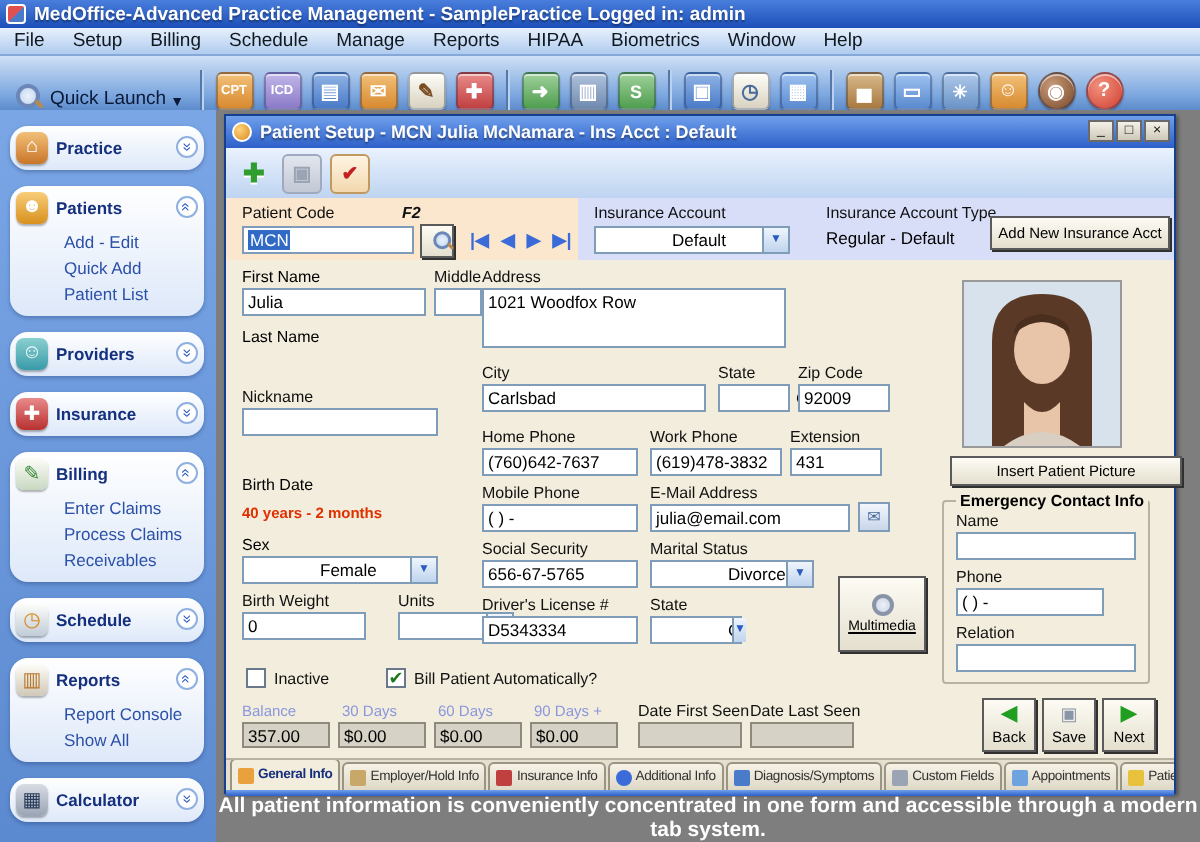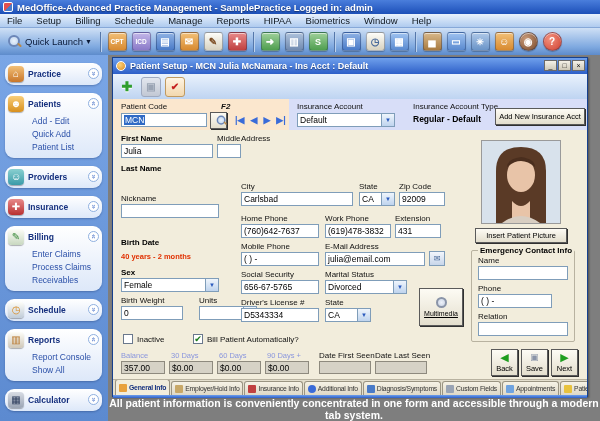--- a/index.html
+++ b/index.html
@@ -10,21 +10,21 @@
   .titlebar { position:absolute; left:0; top:0; width:600px; height:14px;
     background:linear-gradient(180deg,#4A7EDC,#1C4FB8); color:#fff; font-weight:bold; font-size:9.5px;
     display:flex; align-items:center; padding-left:3px; text-shadow:0 1px 1px rgba(0,0,0,.4); }
   .appicon { width:10px; height:10px; margin-right:4px; border-radius:2px;
     background:linear-gradient(135deg,#E05050 0 50%,#4A7BC8 50% 100%); border:1px solid #fff; }
   .menubar { position:absolute; left:0; top:14px; width:600px; height:14px;
     background:linear-gradient(180deg,#E8F1FC,#AFCBEF); display:flex; align-items:center; gap:0;
     border-bottom:1px solid #86A8D8; }
   .menubar span { padding:0 7px; font-size:9.5px; color:#101820; cursor:default; }
   .toolbar { position:absolute; left:0; top:28px; width:600px; height:27px;
-    background:linear-gradient(180deg,#CFE0F5,#7FA9E0 70%,#5D8BCB); display:flex; align-items:center; padding-left:4px; }
+    background:linear-gradient(180deg,#CFE0F5,#7FA9E0 70%,#5D8BCB); display:flex; align-items:flex-end; padding-left:4px; }
   .mag { width:13px; height:13px; position:relative; margin:0 4px; }
   .mag::before { content:""; position:absolute; left:0; top:0; width:8px; height:8px; border:2px solid #6B86B8; border-radius:50%; background:radial-gradient(circle,#EAF2FC,#BFD4EE); }
   .mag::after { content:""; position:absolute; left:9px; top:9px; width:5px; height:2px; background:#B8894A; transform:rotate(45deg); border-radius:1px; }
   .ql { font-size:9.5px; color:#0A1A38; margin-right:2px; }
   .qlarr { font-size:7px; color:#0A1A38; margin-right:4px; }
   .tsep { width:1px; height:20px; background:#5577AA; box-shadow:1px 0 0 #BBD2EE; margin:0 4px; }
   .tbi { width:19px; height:19px; margin:0 2.5px; border-radius:3px; display:inline-flex; align-items:center; justify-content:center;
     color:#fff; font-size:6.5px; font-weight:bold; border:1px solid rgba(20,40,80,.35);
     box-shadow:inset 0 1px 0 rgba(255,255,255,.55), 0 1px 1px rgba(0,0,0,.25); cursor:pointer; }
   .tbi.round { border-radius:50%; font-size:10px; }
@@ -63,25 +63,25 @@
     background:linear-gradient(180deg,#EAF2FD,#BED4F1); display:flex; align-items:center; gap:4px; padding-left:4px; }
   .wti { width:20px; height:20px; border-radius:3px; display:flex; align-items:center; justify-content:center; font-size:13px; font-weight:bold; cursor:pointer; }
   .wti.new { color:#2F9E2F; text-shadow:0 1px 0 #fff; }
   .wti.save { color:#9AA4B4; background:linear-gradient(180deg,#E2E6EE,#C2C8D4); border:1px solid #9FAAC0; font-size:10px; }
   .wti.verify { color:#C42020; background:linear-gradient(180deg,#FFF4E2,#F2D8AE); border:1px solid #C09A60; font-size:10px; }
 
   .topstrip { position:absolute; left:0; top:41px; width:100%; height:31px; background:#D8DEF8; }
   .peach { position:absolute; left:0; top:0; width:176px; height:31px; background:#FBE7CE; }
 
   .lb  { position:absolute; font-size:8px; color:#111; white-space:nowrap; }
-  .lbb { position:absolute; font-size:8px; color:#000; font-weight:bold; white-space:nowrap; }
+  .lbb { position:absolute; font-size:8px; color:#000; font-weight:normal; white-space:nowrap; }
   .tbx { position:absolute; height:14px; background:#fff; border:1px solid #7F9DB9; font-size:8.5px; padding:1px 2px; color:#000; overflow:hidden; white-space:nowrap; cursor:text; }
   .tbx.gray { background:#D6D2C6; border-color:#8E8A7E; }
   .cmb { position:absolute; height:14px; background:#fff; border:1px solid #7F9DB9; font-size:8.5px; color:#000; display:flex; align-items:center; cursor:pointer; }
-  .cmb .t { flex:1; padding:0 2px; overflow:hidden; white-space:nowrap; }
+  .cmb .t { flex:1; padding:0 2px; overflow:hidden; white-space:nowrap;margin-left:36px; }
   .cmb .a { width:13px; height:100%; background:linear-gradient(180deg,#EFF5FC,#BFD4EE); border-left:1px solid #7F9DB9; font-size:6px; display:flex; align-items:center; justify-content:center; color:#2B5BBE; }
   .sel { background:#316AC5; color:#fff; padding:0 1px; }
   .btn3d { position:absolute; background:linear-gradient(180deg,#FDFBF4,#E4DFCE); border:1px solid #5A5A5A;
     box-shadow:1px 1px 0 #303030; font-size:7.5px; color:#000; text-align:center; cursor:pointer; }
   .navarrows { position:absolute; left:122px; top:16px; display:flex; gap:6px; font-size:9px; color:#3A6BD8; font-weight:bold; }
   .navarrows span { cursor:pointer; line-height:10px; }
 
   .formbody { position:absolute; left:0; top:72px; width:100%; height:249px; background:#F2EDDC; }
   .agelb { position:absolute; font-size:7.5px; font-weight:bold; color:#E03000; }
   .aglb { position:absolute; font-size:7.5px; color:#8A96DD; }
@@ -250,21 +250,21 @@
 
       <div class="wtools">
         <span class="wti new">✚</span>
         <span class="wti save">▣</span>
         <span class="wti verify">✔</span>
       </div>
 
       <div class="topstrip">
         <div class="peach"></div>
         <span class="lb" style="left:8px;top:3px">Patient Code</span>
-        <span class="lb" style="left:108px;top:3px;font-style:italic;font-weight:bold">F2</span>
+        <span class="lb" style="left:88px;top:3px;font-style:italic;font-weight:bold">F2</span>
         <div class="tbx" style="left:8px;top:14px;width:86px"><span class="sel">MCN</span></div>
         <div class="btn3d" style="left:97px;top:13px;width:17px;height:17px">
           <span class="mag" style="display:inline-block;transform:scale(.75);margin-top:1px"></span>
         </div>
         <div class="navarrows">
           <span>|◀</span>
           <span>◀</span>
           <span>▶</span>
           <span>▶|</span>
         </div>
@@ -323,20 +323,21 @@
         <div class="tbx gray" style="left:8px;top:231px;width:44px;height:13px">357.00</div>
         <div class="tbx gray" style="left:56px;top:231px;width:44px;height:13px">$0.00</div>
         <div class="tbx gray" style="left:104px;top:231px;width:44px;height:13px">$0.00</div>
         <div class="tbx gray" style="left:152px;top:231px;width:44px;height:13px">$0.00</div>
         <span class="lb" style="left:206px;top:221px">Date First Seen</span>
         <div class="tbx gray" style="left:206px;top:231px;width:52px;height:13px"></div>
         <span class="lb" style="left:262px;top:221px">Date Last Seen</span>
         <div class="tbx gray" style="left:262px;top:231px;width:52px;height:13px"></div>
 
         <span class="lb" style="left:128px;top:4px">Address</span>
+        <div class="tbx" style="left:128px;top:14px;width:152px;height:30px">1021 Woodfox Row</div>
 
         <span class="lb" style="left:128px;top:52px">City</span>
         <div class="tbx" style="left:128px;top:62px;width:112px">Carlsbad</div>
         <span class="lb" style="left:246px;top:52px">State</span>
         <div class="cmb" style="left:246px;top:62px;width:36px">
           <span class="t">CA</span>
             <span class="a">▼</span>
         </div>
         <span class="lb" style="left:286px;top:52px">Zip Code</span>
         <div class="tbx" style="left:286px;top:62px;width:46px">92009</div>
@@ -378,21 +379,21 @@
         <div class="photo">
           <svg width="78" height="82" viewBox="0 0 78 82" xmlns="http://www.w3.org/2000/svg">
             <rect width="78" height="82" fill="#D8E2EC"></rect>
             <path d="M14 82 L14 30 Q14 6 39 6 Q64 6 64 30 L64 82 Z" fill="#5A3A26"></path>
             <ellipse cx="39" cy="34" rx="14" ry="17" fill="#E8C4A8"></ellipse>
             <path d="M25 26 Q39 14 53 26 Q53 18 39 16 Q25 18 25 26 Z" fill="#4A2E1E"></path>
             <path d="M30 60 Q39 70 48 60 L48 82 L30 82 Z" fill="#E8C4A8"></path>
             <path d="M20 82 Q39 68 58 82 Z" fill="#D8CEC2"></path>
           </svg>
         </div>
-        <div class="btn3d" style="left:362px;top:98px;width:92px;height:15px;line-height:13px">Insert Patient Picture</div>
+        <div class="btn3d" style="left:362px;top:98px;width:116px;height:15px;line-height:13px">Insert Patient Picture</div>
 
         <div class="fieldset">
           <span class="legend">Emergency Contact Info</span>
           <span class="lb" style="left:6px;top:5px">Name</span>
           <div class="tbx" style="left:6px;top:15px;width:90px"></div>
           <span class="lb" style="left:6px;top:33px">Phone</span>
           <div class="tbx" style="left:6px;top:43px;width:74px">( )  -</div>
           <span class="lb" style="left:6px;top:61px">Relation</span>
           <div class="tbx" style="left:6px;top:71px;width:90px"></div>
         </div>

